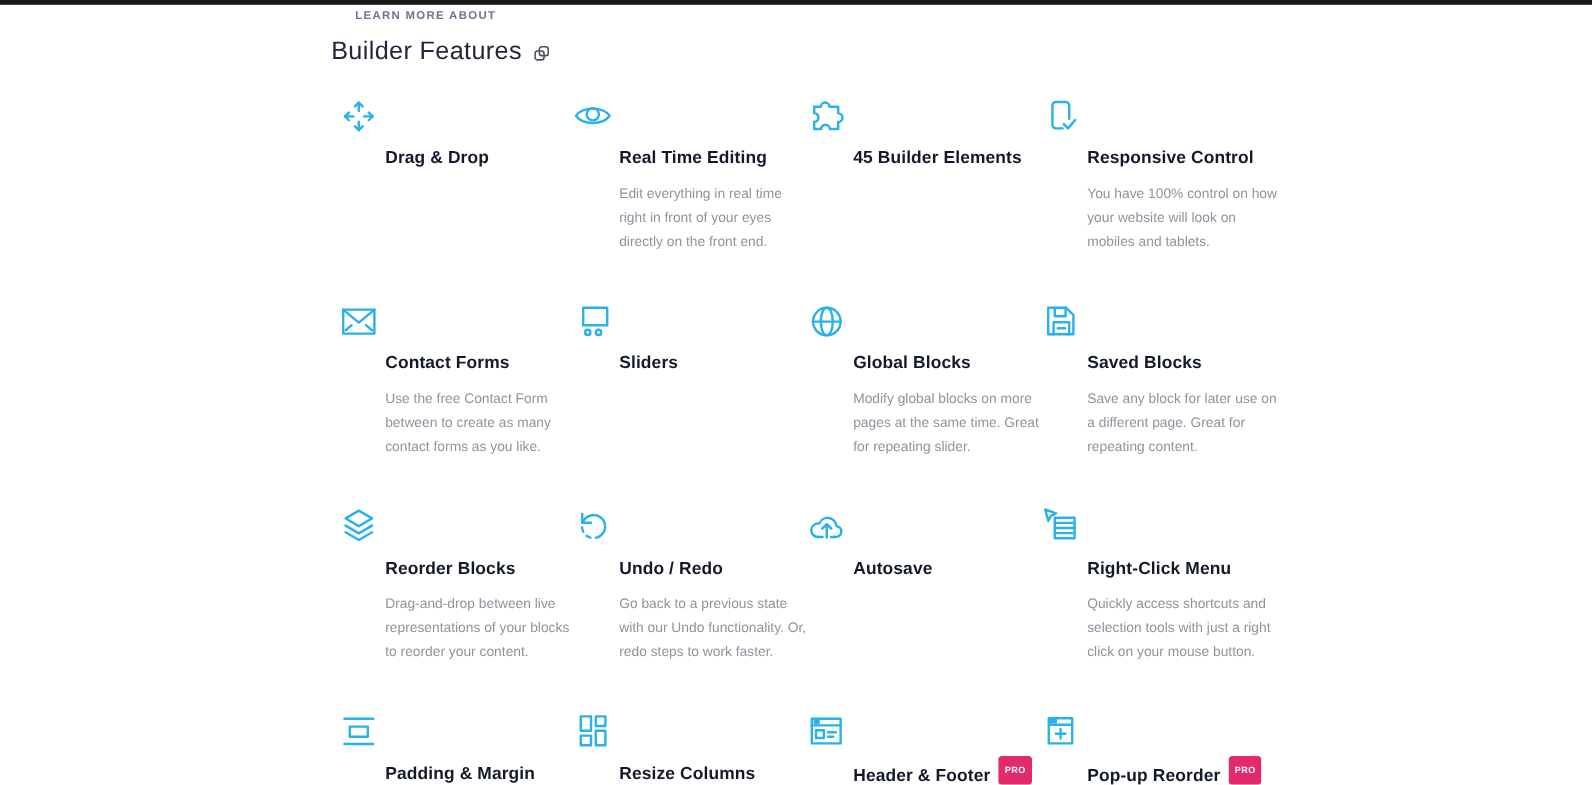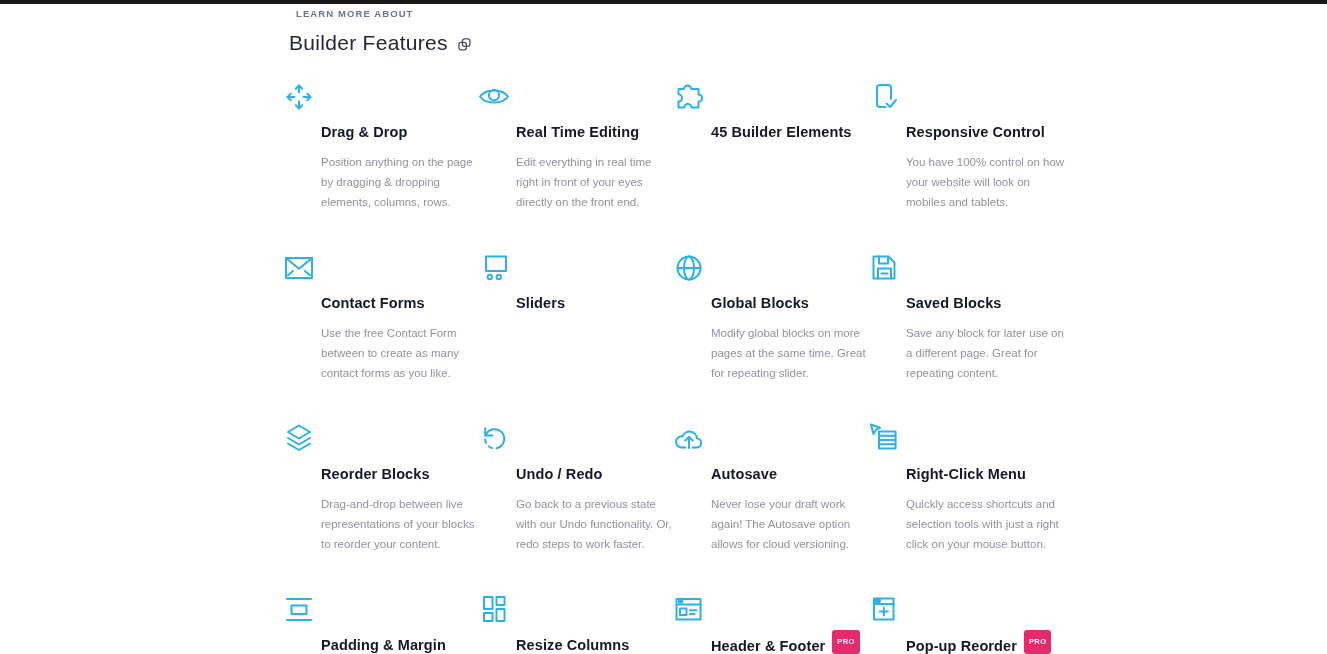--- a/index.html
+++ b/index.html
@@ -18,21 +18,21 @@
     font-family:"Liberation Sans", sans-serif;
   }
   .topbar{height:4px;width:100%;background:var(--topbar);}
   .content{padding-left:276px;}
   .kicker{
     margin-top:4px;font-size:9.5px;font-weight:bold;letter-spacing:1.1px;
     color:var(--kicker);
     margin-left:20px;
   }
   h1.page-title{
-    margin:12px 13px 0;font-size:21px;font-weight:500;color:var(--heading);
+    margin:12px 0 0;font-size:21px;font-weight:500;color:var(--heading);
     letter-spacing:0.3px;display:flex;align-items:center;gap:10px;
   }
   .anchor-ic{display:inline-flex;margin-top:2px;cursor:pointer;}
   .grid{
     margin-top:25px;
     display:grid;
     grid-template-columns:repeat(4,195px);
     grid-auto-rows:171px;
   }
   .cell{overflow:visible;}
@@ -71,23 +71,20 @@
 
   <div class="grid">
   <div class="cell">
     <span class="icon"><svg viewBox="0 0 34 34" width="34" height="34">
             <path d="M17 12.5V5.5M17 21.5v7M12.5 17h-7M21.5 17h7"></path>
             <path d="M13.8 8.7 17 5.5l3.2 3.2M13.8 25.3 17 28.5l3.2-3.2M8.7 13.8 5.5 17l3.2 3.2M25.3 13.8 28.5 17l-3.2 3.2"></path>
           </svg></span>
     <div class="f-title">
       <span class="f-title-text">Drag &amp; Drop</span>
     </div>
-    <div class="f-desc">Position anything on the page
-by dragging &amp; dropping
-elements, columns, rows.</div>
   </div>
 
   <div class="cell">
     <span class="icon"><svg viewBox="0 0 34 34" width="34" height="34">
             <path d="M3 16.5C8.5 8.5 25.5 8.5 31 16.5 25.5 24.5 8.5 24.5 3 16.5Z"></path>
             <circle cx="17" cy="15.2" r="5.1"></circle>
           </svg></span>
     <div class="f-title">
       <span class="f-title-text">Real Time Editing</span>
     </div>
@@ -203,23 +200,20 @@
   <div class="cell">
     <span class="icon"><svg viewBox="0 0 34 34" width="34" height="34">
             <path d="M10.5 25.5h-.8a5.6 5.6 0 1 1 1-11.1 7.4 7.4 0 0 1 14.3 1.9 4.6 4.6 0 0 1-1 9.2h-.5"></path>
             <path d="M10.5 25.5h3M20.5 25.5h3"></path>
             <path d="M17 26V15"></path>
             <path d="M13.2 18.6 17 14.8l3.8 3.8"></path>
           </svg></span>
     <div class="f-title">
       <span class="f-title-text">Autosave</span>
     </div>
-    <div class="f-desc">Never lose your draft work
-again! The Autosave option
-allows for cloud versioning.</div>
   </div>
 
   <div class="cell">
     <span class="icon"><svg viewBox="0 0 34 34" width="34" height="34">
             <path d="M4 2.5 13 5.8 8.8 7.9 6.5 12Z"></path>
             <rect x="12" y="9.5" width="16.5" height="17"></rect>
             <path d="M12 13.75h16.5M12 18h16.5M12 22.25h16.5"></path>
           </svg></span>
     <div class="f-title">
       <span class="f-title-text">Right-Click Menu</span>

